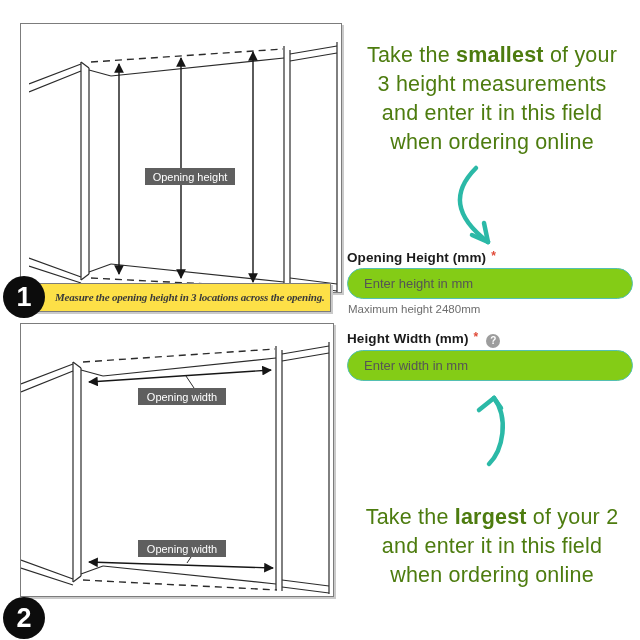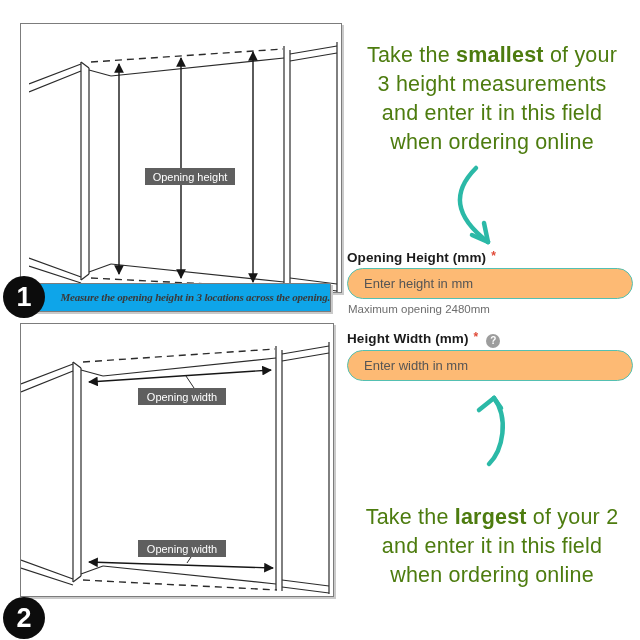--- a/index.html
+++ b/index.html
@@ -6,25 +6,25 @@
   .canvas{position:relative;width:640px;height:640px;background:#ffffff;overflow:hidden;
           font-family:"Liberation Sans", sans-serif;}
 
   
   .figbox{position:absolute;left:20px;width:312px;background:#fff;
           border:1px solid #7c7c7c;box-shadow:2px 2px 0 #cacaca;}
   #fig1{top:23px;height:268px;padding-left:8px;}
   #fig2{top:323px;height:272px;}
   .figbox svg{display:block;width:100%;height:100%;}
 
-  .cap{position:absolute;left:30px;width:301px;height:29px;background:#0ea5e9;
+  .cap{position:absolute;left:30px;width:301px;height:29px;background:#fde047;
        border:1px solid #7c7c7c;box-shadow:2px 2px 0 #cacaca;box-sizing:border-box;
        font-family:"Liberation Serif", serif;font-style:italic;font-weight:600;
        font-size:11px;letter-spacing:-0.2px;color:#3a3a3a;line-height:27px;
-       padding-left:24px;white-space:nowrap;overflow:hidden;text-align:right;}
+       padding-left:24px;white-space:nowrap;overflow:hidden;}
   #cap1{top:283px;}
   #cap2{top:600px;}
 
   .badge{position:absolute;left:3px;width:42px;height:42px;border-radius:50%;
          background:#0c0c0c;color:#ffffff;font-size:27px;font-weight:bold;
          display:flex;align-items:center;justify-content:center;}
   #badge1{top:276px;}
   #badge2{top:597px;}
 
   
@@ -43,21 +43,21 @@
                color:#1b1b1b;letter-spacing:0.1px;}
   #label-height{top:250px;}
   #label-width{top:331px;}
   .req{color:#e04a38;font-size:12px;margin-left:5px;position:relative;top:-2px;}
   .help{display:inline-block;width:14px;height:14px;border-radius:50%;background:#9d9d9d;
         color:#fff;font-size:10px;line-height:14px;text-align:center;font-weight:bold;
         margin-left:8px;position:relative;top:1px;cursor:pointer;}
 
   input.pill{position:absolute;left:347px;width:286px;height:31px;box-sizing:border-box;
              border:1.6px solid #54c0b2;border-radius:17px;padding:0 16px;
-             font-size:13px;color:#333;background:#fdba74;outline:none;
+             font-size:13px;color:#333;background:#84cc16;outline:none;
              font-family:"Liberation Sans", sans-serif;}
   input.pill::placeholder{color:#555;opacity:1;}
   #input-height{top:268px;}
   #input-width{top:350px;}
   .helper{position:absolute;left:348px;top:303px;font-size:11.5px;color:#6e6e6e;}
 </style>
 </head>
 <body>
 
 <div class="canvas">
@@ -169,21 +169,21 @@
         <path d="M52,78 L36,71"></path>
         <path d="M52,78 L48,59"></path>
       </g>
     </svg>
   </div>
 
   <div class="field-label" id="label-height">
     <span>Opening Height (mm)</span><span class="req">*</span>
   </div>
   <input class="pill" id="input-height" type="text" placeholder="Enter height in mm" style="">
-  <div class="helper">Maximum opening 2480mm</div>
+  <div class="helper">Maximum height 2480mm</div>
 
   <div class="field-label" id="label-width">
     <span>Height Width (mm)</span><span class="req">*</span><span class="help">?</span>
   </div>
   <input class="pill" id="input-width" type="text" placeholder="Enter width in mm" style="">
 
   <div class="tealarrow" id="arrow-up">
     <svg width="70" height="80" viewBox="0 0 70 80">
       <g stroke="#2bb9a7" stroke-width="4.5" fill="none" stroke-linecap="round" stroke-linejoin="round">
         <path d="M34,74 C48,60 54,28 39,8"></path>

